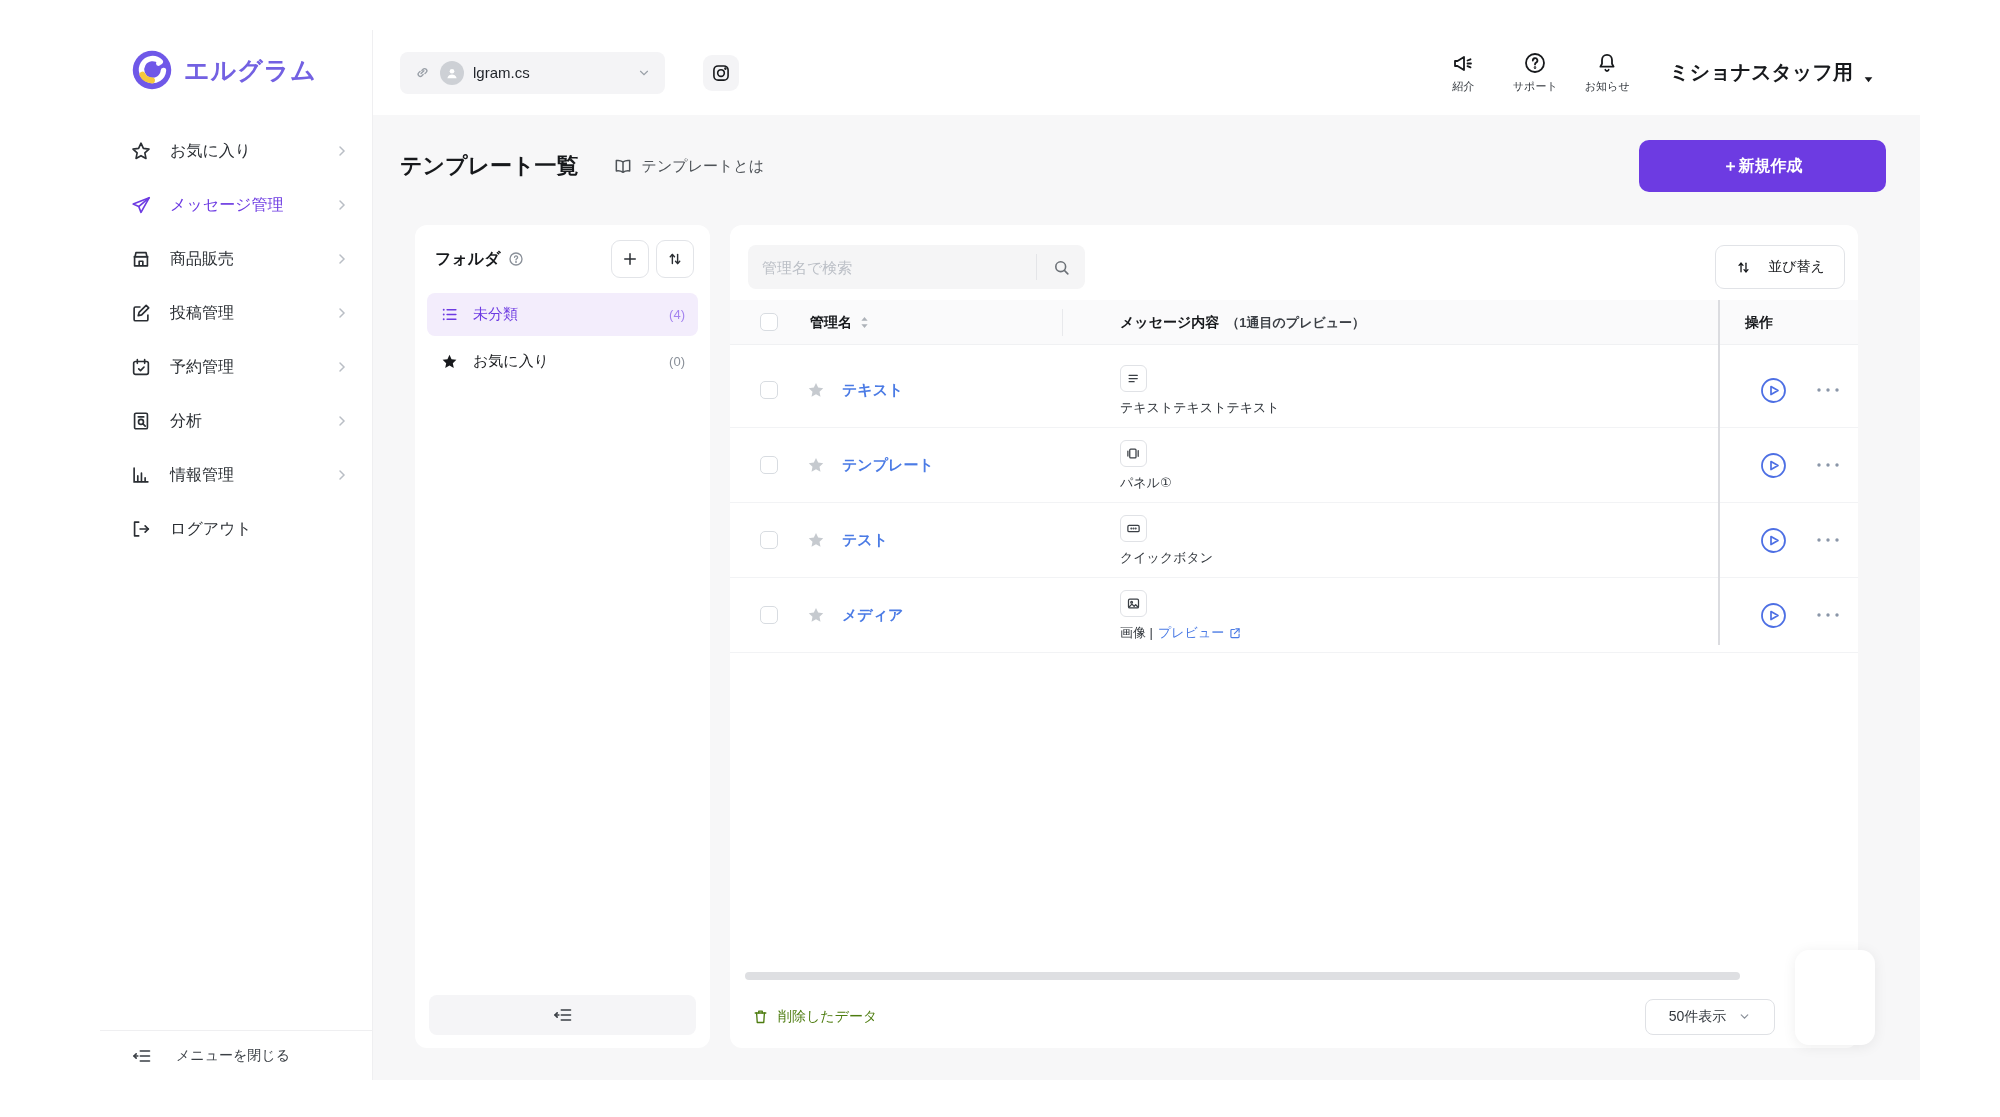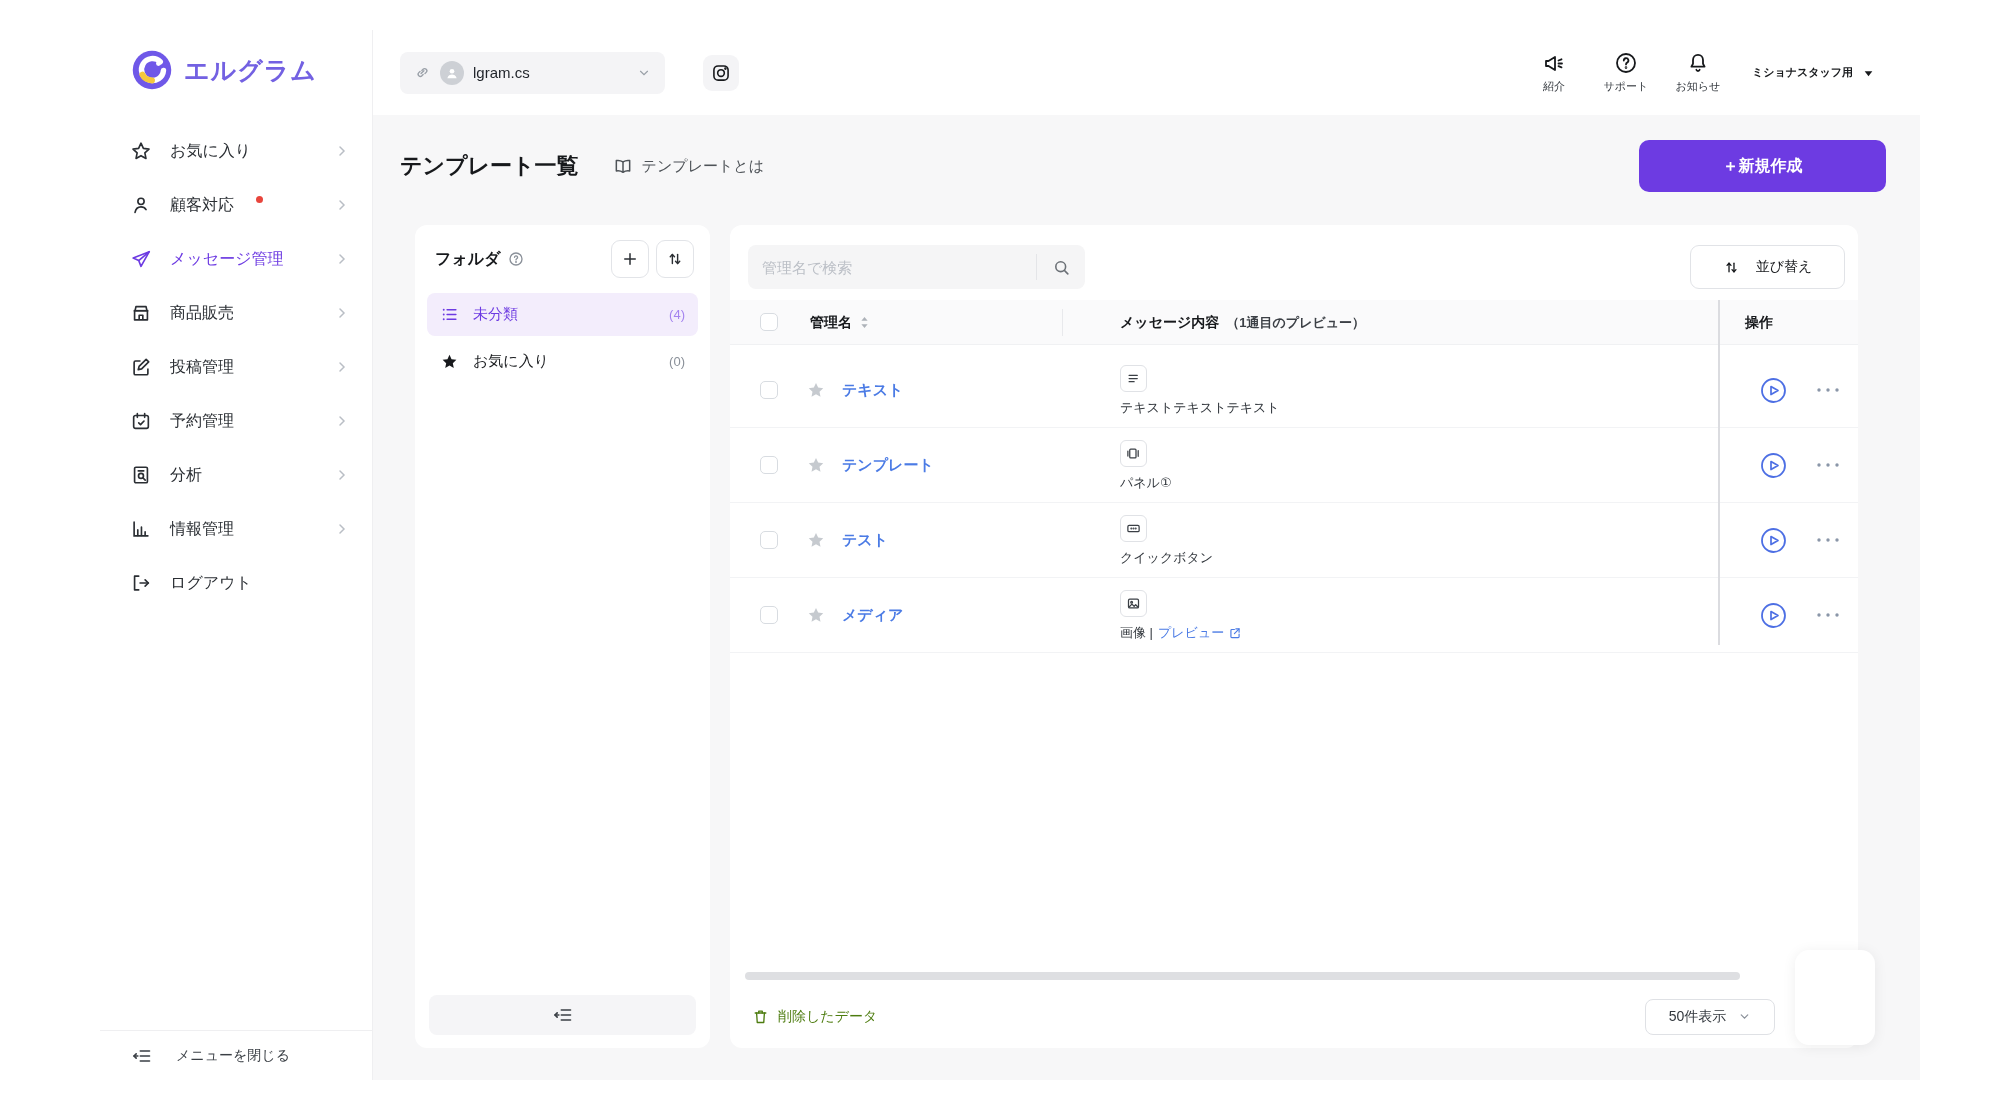--- a/index.html
+++ b/index.html
@@ -24,21 +24,21 @@
 
   
   .right { flex:1; display:flex; flex-direction:column; min-width:0; }
   .topbar { height:85px; background:#fff; display:flex; align-items:center; padding:0 45px 0 27px; }
   .acct-pill { width:265px; height:42px; background:#F4F4F6; border-radius:8px; display:flex; align-items:center; padding:0 14px; gap:9px; cursor:pointer; }
   .acct-name { font-size:15px; color:#1F2329; flex:1; }
   .avatar { width:24px; height:24px; border-radius:50%; background:#CDD0D5; display:flex; align-items:center; justify-content:center; }
   .ig-btn { margin-left:38px; width:36px; height:36px; background:#F4F4F6; border-radius:9px; display:flex; align-items:center; justify-content:center; cursor:pointer; }
   .topbar-spacer { flex:1; }
   .top-action { width:72px; display:flex; flex-direction:column; align-items:center; gap:4px; font-size:11px; color:#33383E; cursor:pointer; }
-  .profile { margin-left:18px; display:flex; align-items:flex-end; gap:9px; font-size:11px; font-weight:bold; color:#17191C; cursor:pointer; }
+  .profile { margin-left:26px; display:flex; align-items:flex-end; gap:9px; font-size:20px; font-weight:bold; color:#17191C; cursor:pointer; }
 
   .main { flex:1; background:#F7F7F8; position:relative; }
   .page-head { position:absolute; top:25px; left:27px; right:34px; height:52px; display:flex; align-items:center; }
   .page-title { font-size:22px; font-weight:bold; color:#17191C; }
   .help { margin-left:34px; display:flex; align-items:center; gap:9px; color:#4E5358; font-size:15px; cursor:pointer; }
   .create-btn { margin-left:auto; width:247px; height:52px; background:#6D3BE2; color:#fff; font-size:16px; font-weight:bold; border:none; border-radius:10px; cursor:pointer; font-family:inherit; }
 
   
   .folder-card { position:absolute; left:42px; top:110px; width:295px; height:823px; background:#fff; border-radius:12px; display:flex; flex-direction:column; }
   .folder-head { display:flex; align-items:center; padding:15px 16px 13px 20px; }
@@ -52,21 +52,21 @@
   .folder-collapse { margin:auto 14px 13px; height:40px; background:#F5F5F7; border:none; border-radius:8px; display:flex; align-items:center; justify-content:center; cursor:pointer; color:#3A3F45; }
 
   
   .table-card { position:absolute; left:357px; top:110px; width:1128px; height:823px; background:#fff; border-radius:12px; overflow:hidden; }
   .tc-toolbar { position:absolute; top:20px; left:18px; right:13px; height:44px; display:flex; align-items:center; }
   .search { width:337px; height:44px; background:#F5F5F6; border-radius:8px; display:flex; align-items:center; overflow:hidden; }
   .search input { flex:1; border:none; background:transparent; padding:0 14px; font-size:15px; color:#33383E; outline:none; font-family:inherit; }
   .search input::placeholder { color:#BBBFC6; }
   .search .sdiv { width:1px; height:26px; background:#E4E5E8; }
   .search-btn { width:48px; height:44px; border:none; background:transparent; display:flex; align-items:center; justify-content:center; color:#6B7076; cursor:pointer; }
-  .sort-btn { margin-left:auto; width:155px; height:44px; background:#fff; border:1px solid #E1E3E7; border-radius:9px; display:flex; align-items:center; justify-content:center; gap:16px; font-size:14px; color:#17191C; cursor:pointer; font-family:inherit; }
+  .sort-btn { margin-left:auto; width:130px; height:44px; background:#fff; border:1px solid #E1E3E7; border-radius:9px; display:flex; align-items:center; justify-content:center; gap:16px; font-size:14px; color:#17191C; cursor:pointer; font-family:inherit; }
 
   .thead { position:absolute; top:75px; left:0; width:100%; height:45px; background:#FAFAFB; font-size:14px; font-weight:bold; color:#17191C; border-bottom:1px solid #F0F1F3; }
   .th-abs { position:absolute; top:0; height:45px; display:flex; align-items:center; gap:7px; }
   .col-div { position:absolute; left:332px; top:9px; height:27px; width:1px; background:#E8E9EC; }
   .th-note { font-size:13px; color:#3C4046; }
 
   .rows { position:absolute; top:128px; left:0; width:100%; }
   .trow { position:relative; height:75px; border-bottom:1px solid #F2F3F5; }
   .checkbox { position:absolute; left:30px; top:50%; margin-top:-9px; width:18px; height:18px; border:1.5px solid #D8DCE1; border-radius:5px; background:#fff; cursor:pointer; }
   .thead .checkbox { top:13px; margin-top:0; }
@@ -106,35 +106,20 @@
     </div>
 
     <div class="nav">
       <div class="nav-item">
         <span class="ni-icon">
             <svg width="22" height="22" viewBox="0 0 24 24" fill="none" stroke="currentColor" stroke-width="1.8" stroke-linejoin="round">
               <path d="M12 3.5l2.6 5.6 6.1.8-4.5 4.2 1.2 6-5.4-3-5.4 3 1.2-6-4.5-4.2 6.1-.8z"></path>
             </svg>
           </span>
         <span class="nowrap">お気に入り</span>
-        <span class="chev">
-            <svg width="16" height="16" viewBox="0 0 24 24" fill="none" stroke="currentColor" stroke-width="2.2" stroke-linecap="round">
-              <path d="M9 6l6 6-6 6"></path>
-            </svg>
-          </span>
-      </div>
-      <div class="nav-item">
-        <span class="ni-icon">
-            <svg width="22" height="22" viewBox="0 0 24 24" fill="none" stroke="currentColor" stroke-width="1.8" stroke-linecap="round">
-              <circle cx="12" cy="8" r="3.4"></circle>
-              <path d="M5.5 20c.8-4.2 3.6-6 6.5-6 2.2 0 4.3 1 5.5 3"></path>
-            </svg>
-          </span>
-        <span class="nowrap">顧客対応</span>
-        <span class="dot"></span>
         <span class="chev">
             <svg width="16" height="16" viewBox="0 0 24 24" fill="none" stroke="currentColor" stroke-width="2.2" stroke-linecap="round">
               <path d="M9 6l6 6-6 6"></path>
             </svg>
           </span>
       </div>
       <div class="nav-item active">
         <span class="ni-icon">
             <svg width="22" height="22" viewBox="0 0 24 24" fill="none" stroke="currentColor" stroke-width="1.8" stroke-linejoin="round">
               <path d="M21 4L3.5 11l6 2.7L12 20l3.5-6.3z"></path>

